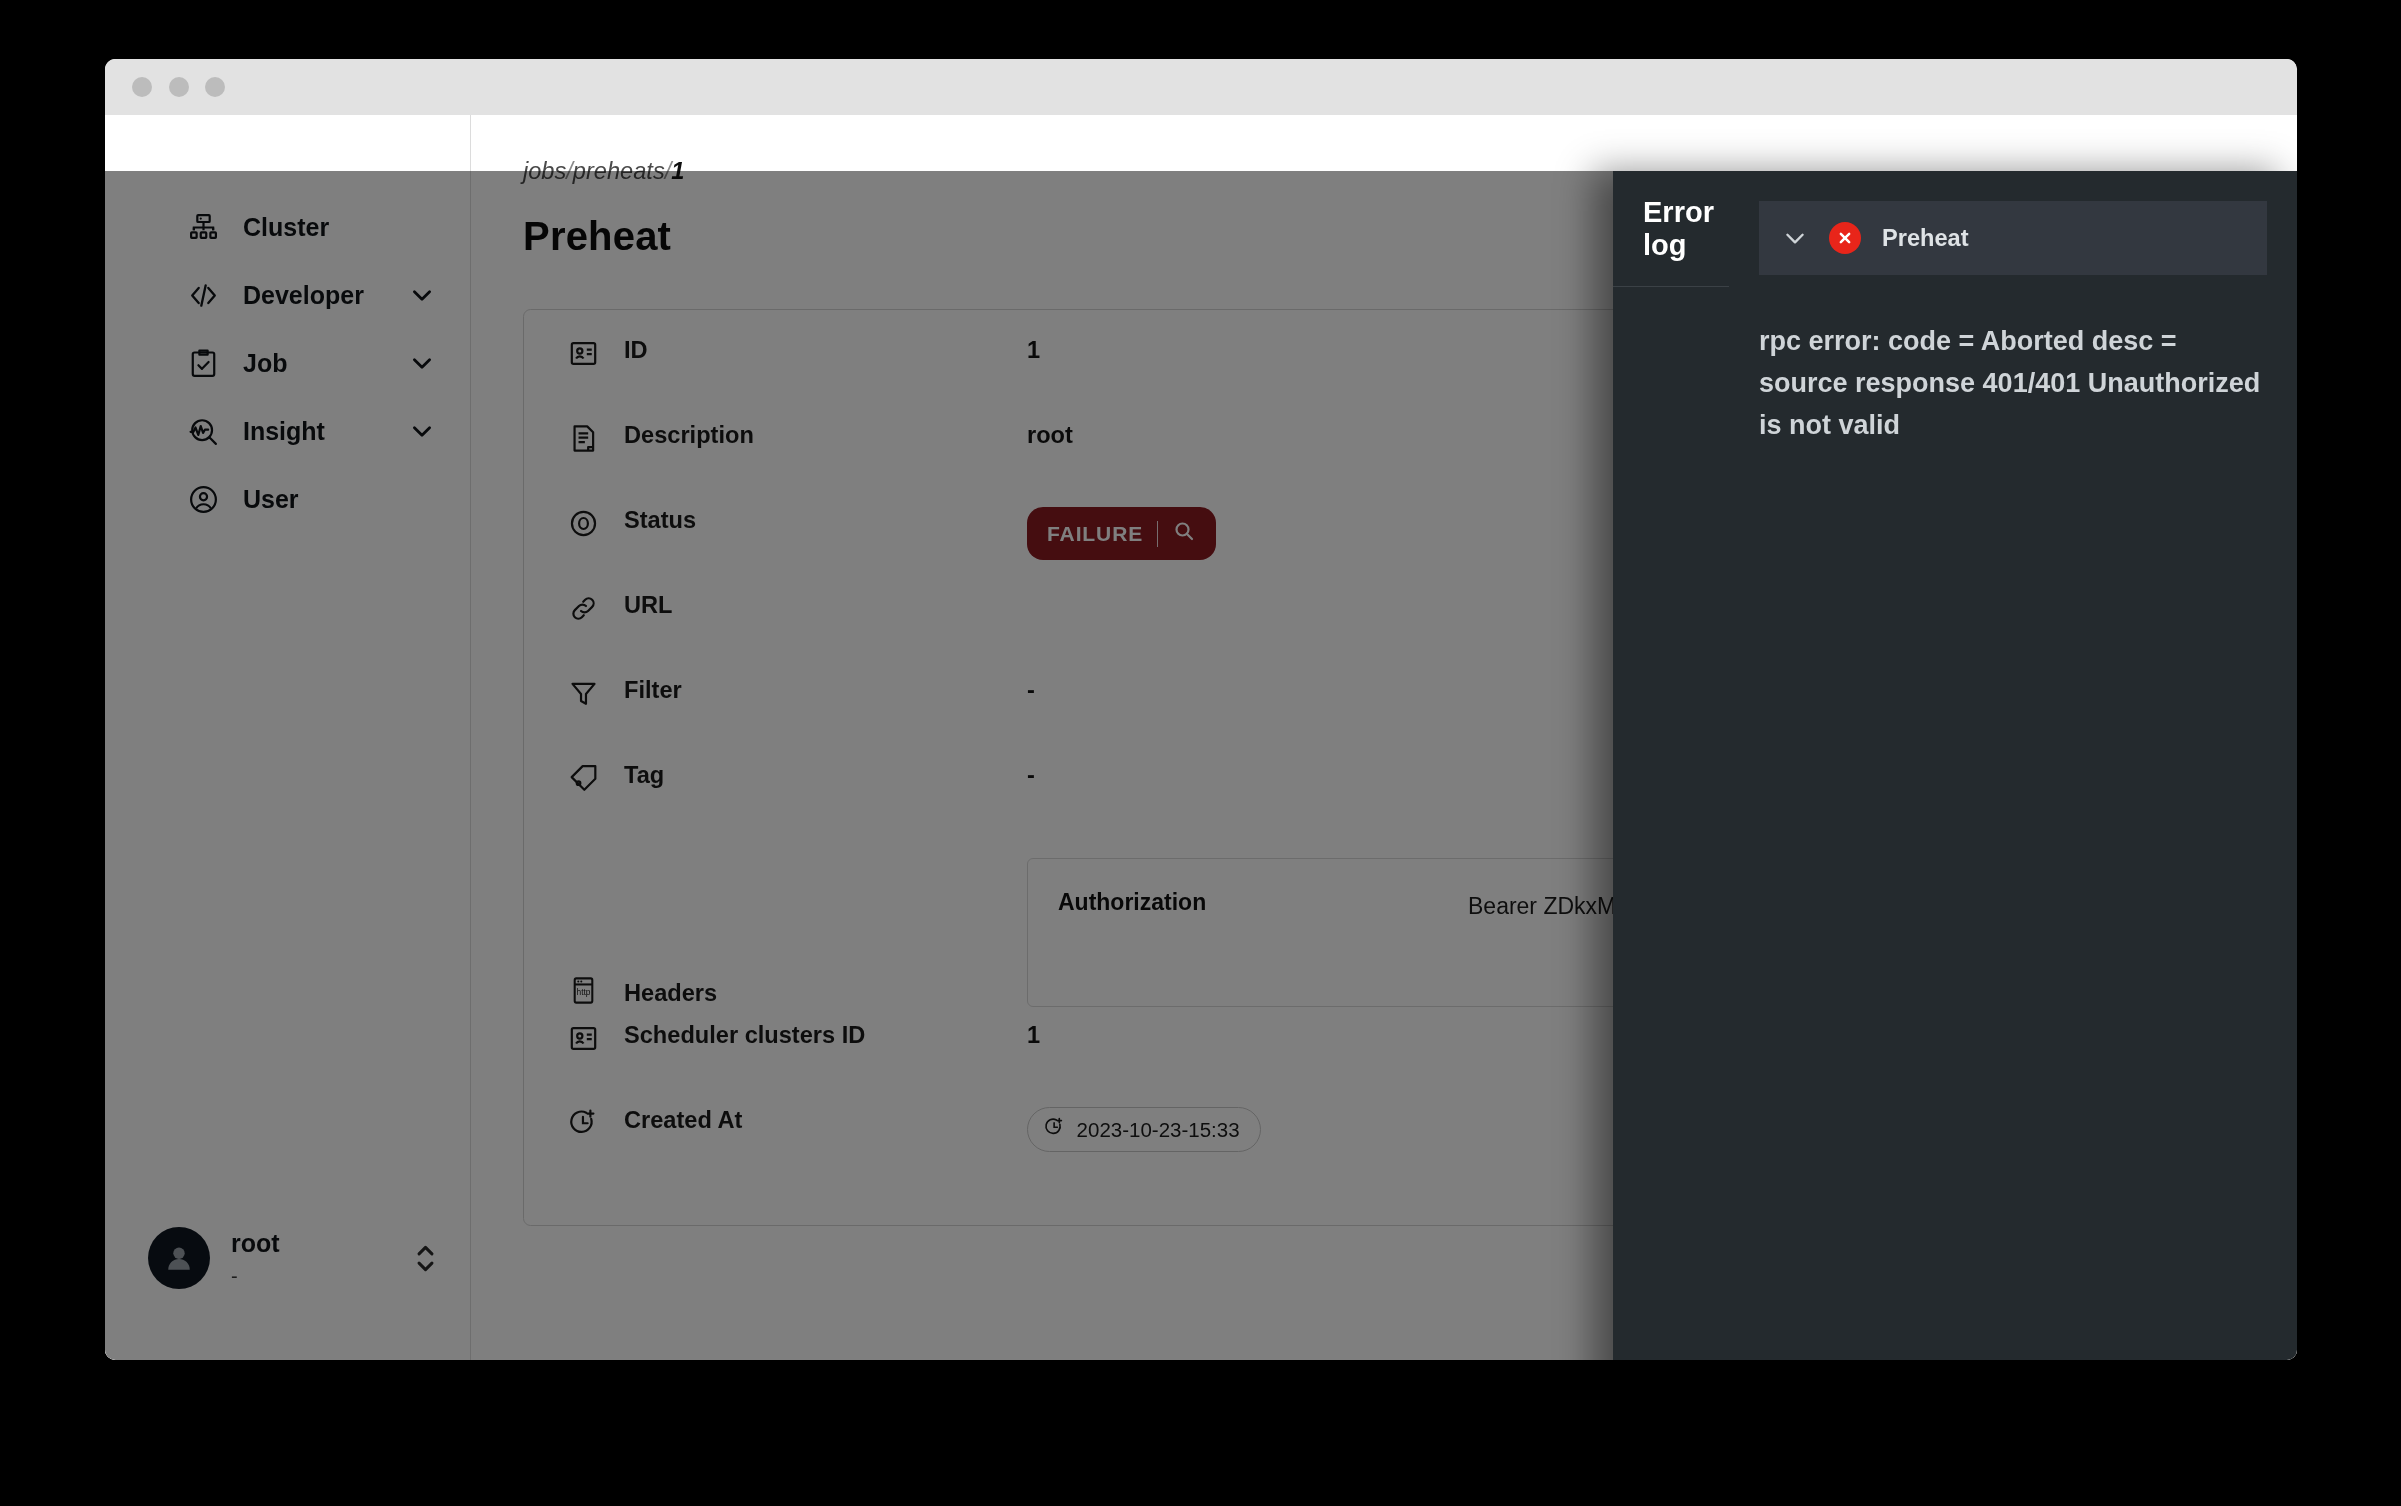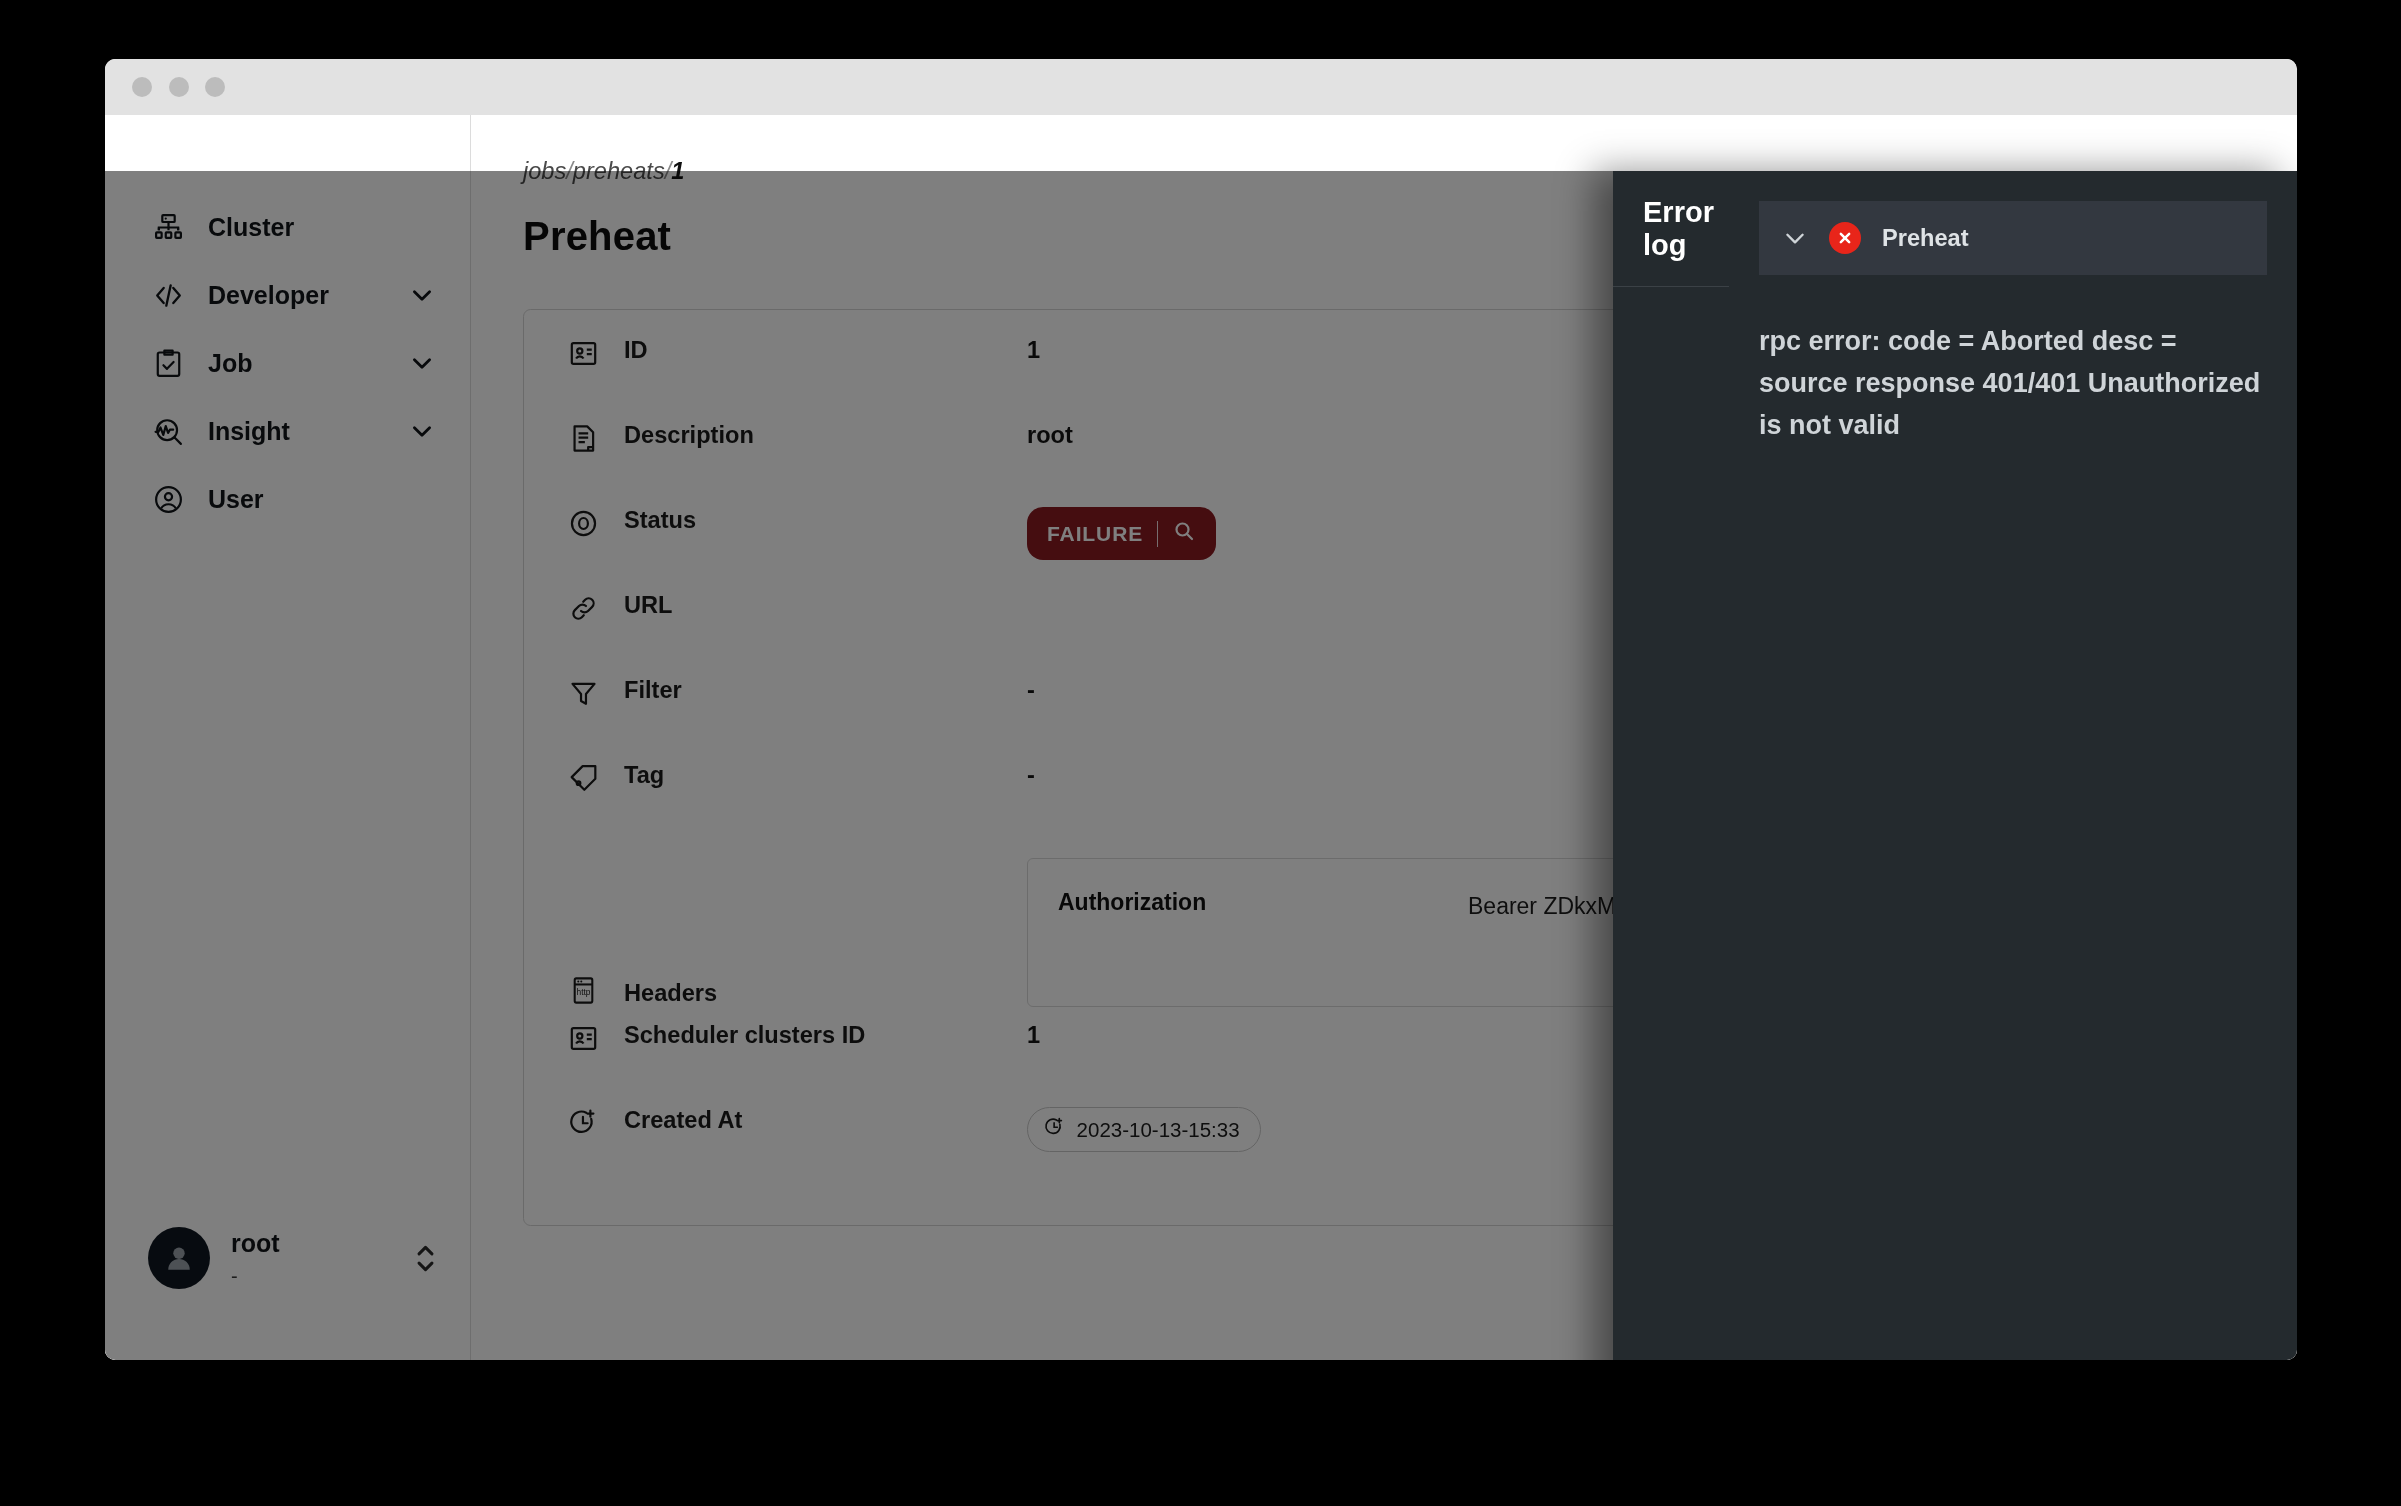--- a/index.html
+++ b/index.html
@@ -68,21 +68,21 @@
     padding-left: 44px;
     height: 65px;
   }
   .brand-name {
     font-size: 30px;
     font-weight: 700;
     color: #111418;
     letter-spacing: 0.2px;
   }
 
-  .nav-list { margin-top: 32px; }
+  .nav-list { margin-top: 32px; padding-left: 35px; }
 
   .nav-item {
     display: flex;
     align-items: center;
     height: 68px;
     padding-left: 47px;
     padding-right: 35px;
     gap: 23px;
     cursor: pointer;
   }
@@ -576,21 +576,21 @@
           </span>
           <span class="row-label">Created At</span>
           <span class="time-chip">
             <span>
               <svg width="23" height="23" viewBox="0 0 24 24" fill="none" stroke="#1c1c1c" stroke-width="1.7" stroke-linecap="round">
                 <path d="M17.6 8.6A7.4 7.4 0 1 1 14 4.2"></path>
                 <path d="M11.6 7.2v4.6h3.4"></path>
                 <path d="M17 2.6v4.4M14.8 4.8h4.4"></path>
               </svg>
             </span>
-            <span>2023-10-13-15:33</span>
+            <span>2023-10-23-15:33</span>
           </span>
         </div>
           </div>
 
       </section>
     </main>
 
     <div id="scrim"></div>
 
     <aside id="error-drawer">

